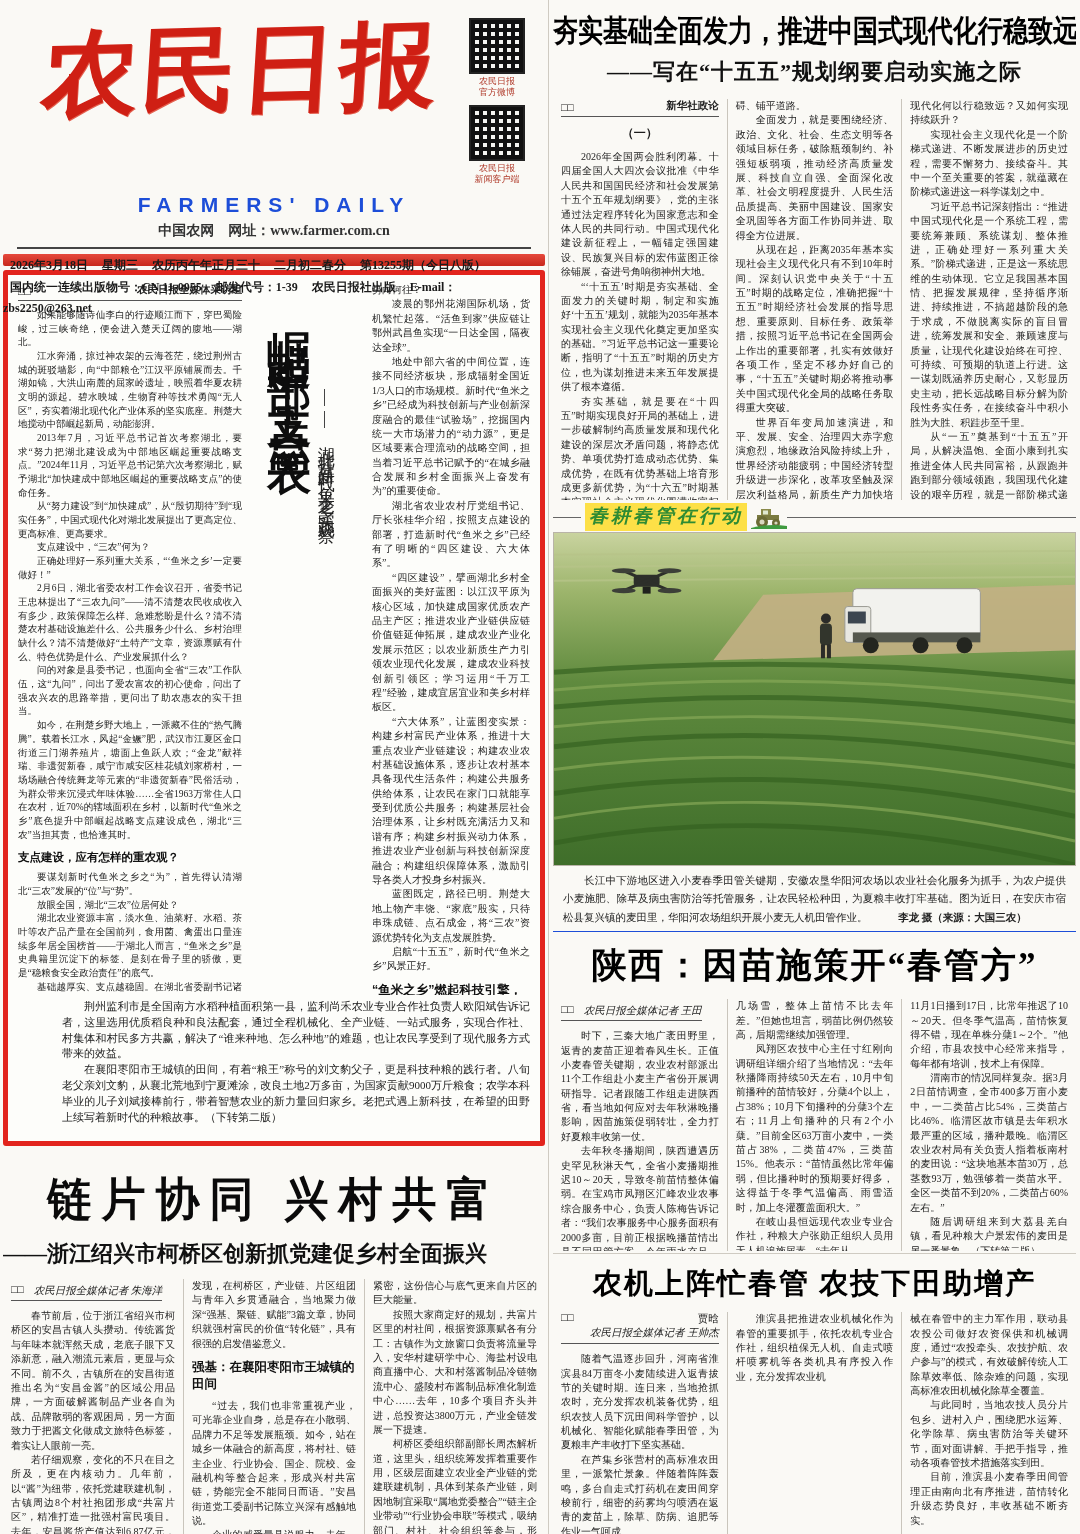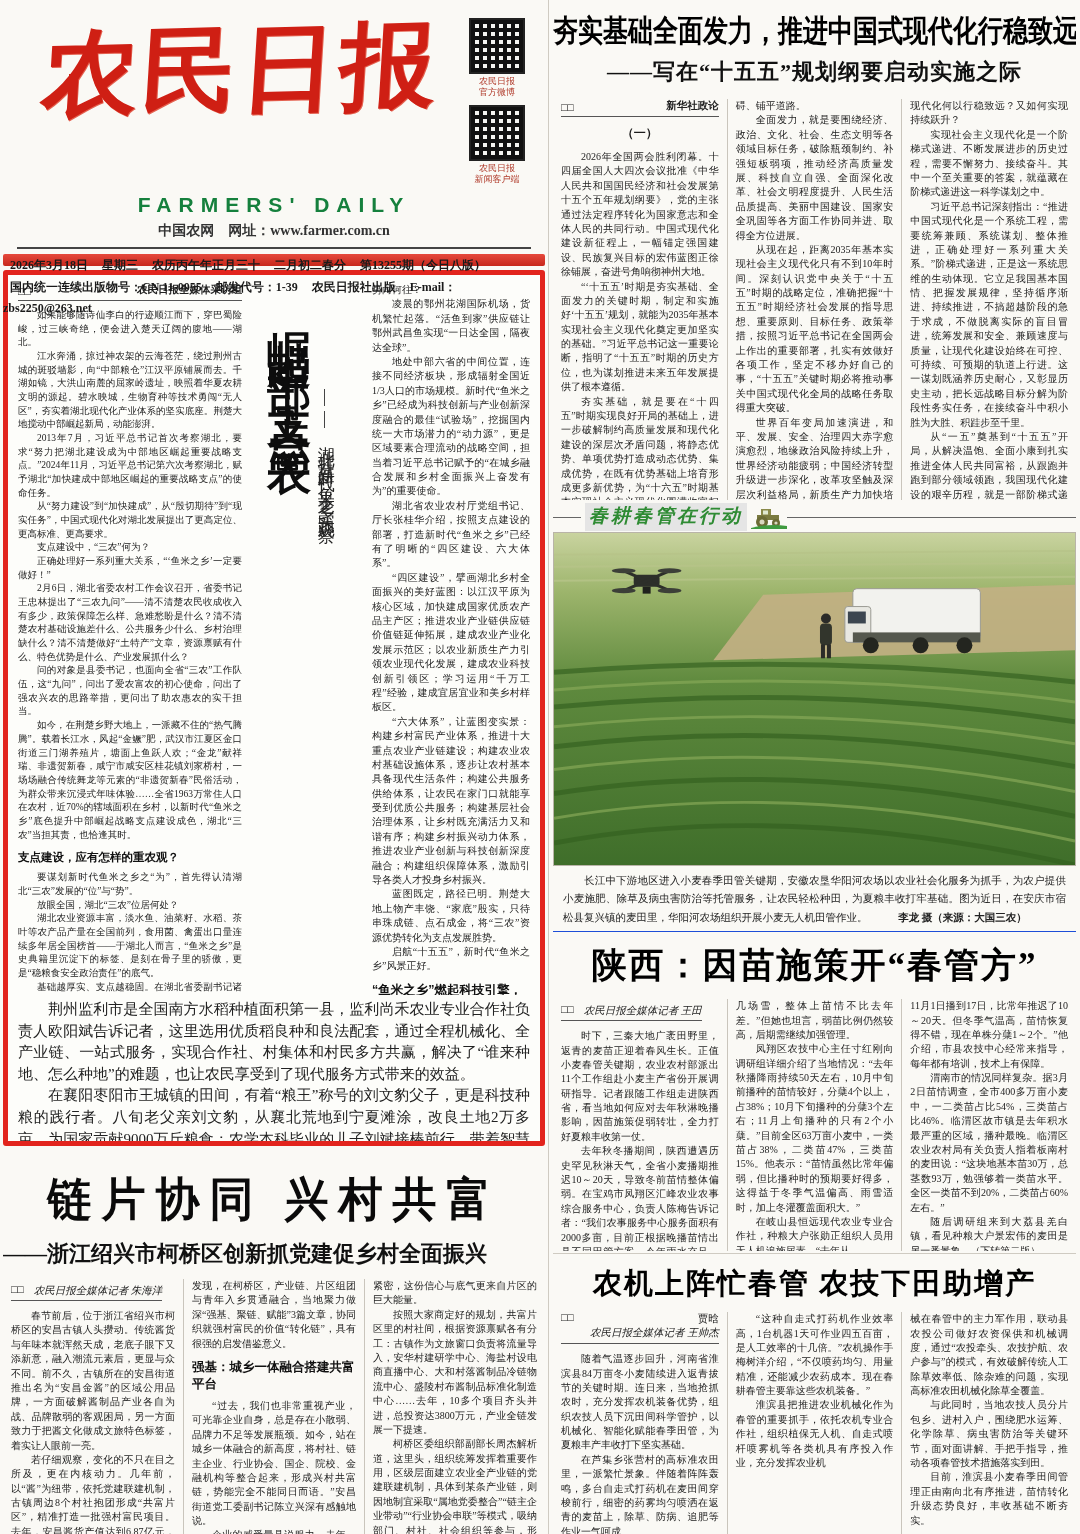--- a/index.html
+++ b/index.html
@@ -25,21 +25,21 @@
   .qr-stack { margin-left:14px; margin-top:4px; width:88px; }
   .qr-block { text-align:center; margin-bottom:6px; }
   .qr {
     width:56px; height:56px; margin:0 auto 2px; border:2px solid #222; background:
       repeating-linear-gradient(0deg,#111 0 4px,transparent 4px 8px),
       repeating-linear-gradient(90deg,#111 0 4px,#f5f5f2 4px 8px);
   }
   .qr-label { font-size:9px; color:#b03a2a; line-height:1.25; font-family:"Liberation Sans", sans-serif; }
   .eng-name {
     text-align:center; font-family:"Liberation Sans", sans-serif; font-weight:bold;
-    color:#15803d; font-size:21px; letter-spacing:7px; margin-top:2px;
+    color:#1d4ed8; font-size:21px; letter-spacing:7px; margin-top:2px;
   }
   .site-line { text-align:center; font-size:14px; color:#333; margin-top:5px; font-weight:bold; }
   .mast-rule { border-top:2px solid #444; margin:7px 14px 6px; }
   .dateline { font-size:12px; color:#1a1a1a; line-height:1.8; font-weight:bold; }
   .dateline span { margin:0 7px; }
   .red-band { height:12px; background:linear-gradient(#e6493c,#c7281c); border-radius:2px; margin:2px 0 4px; }
 
   
   p.bp { font-size:10px; line-height:1.44; text-align:justify; text-indent:2em; color:#222; }
   p.noind { text-indent:0; }
@@ -62,37 +62,37 @@
   .lead-c1 { width:224px; overflow:hidden; }
   .lead-c1 p.bp, .lead-c1 .sub-head { font-size:9.5px; }
   .lead-c1 .sub-head { font-size:11.5px; }
   .lead-head-block { width:122px; display:flex; justify-content:center; padding-top:14px; }
   .lead-title { writing-mode:vertical-rl; font-family:"Liberation Sans", sans-serif;
     font-weight:900; font-size:44px; letter-spacing:12px; line-height:1.15; color:#0d0d0d; }
   .lead-subtitle { writing-mode:vertical-rl; font-size:17px; letter-spacing:5px;
     margin-top:92px; margin-right:4px; color:#222; }
   .lead-c2 { flex:1 1 0; padding-left:8px; overflow:hidden; }
   .lead-full { border-top:0; padding-top:4px; }
-  .lead-full p.bp { font-size:15px; }
+  .lead-full p.bp { font-size:11px;margin-left:44px; }
 
   
   .tr-article { height:500px; overflow:hidden; padding-top:10px; }
   .tr-title { font-family:"Liberation Sans", sans-serif; font-weight:900; font-size:25px;
     text-align:center; letter-spacing:0px; transform:scaleY(1.22); transform-origin:top;
     white-space:nowrap; color:#000; }
   .tr-subtitle { text-align:center; font-size:22px; margin-top:14px; color:#111; letter-spacing:1px; }
   .tr-cols { margin-top:12px; height:408px; }
   .sec-mark { text-align:center; font-weight:bold; font-size:12px; margin:6px 0 8px; }
 
   
   .banner { display:flex; align-items:center; height:30px; margin-top:2px; }
   .banner .line { flex:1 1 0; border-top:1.5px solid #666; }
   .banner .line.short { flex:0 0 28px; }
   .banner-text { font-weight:900; font-size:19px; color:#2e8b33; font-style:italic;
-    background:#e5e5e5; padding:0 4px 2px; letter-spacing:3px; margin:0 4px; }
+    background:#fde047; padding:0 4px 2px; letter-spacing:3px; margin:0 4px; }
   .photo { position:relative; width:100%; height:334px; overflow:hidden; border:1px solid #b9b4a8; }
   .photo svg { display:block; width:100%; height:100%; }
   .caption { padding:6px 10px 4px; font-size:10.5px; line-height:1.75; text-align:justify;
     text-indent:2em; color:#222; border-bottom:1px solid #1d4ed8; }
   .caption .credit { font-weight:bold; margin-left:28px; white-space:nowrap; }
 
   
   .sx-article { padding-top:10px; height:322px; overflow:hidden; border-bottom:1px solid #cfcbc2; }
   .sx-title { text-align:center; font-weight:900; font-size:35px; letter-spacing:2px; color:#000; }
   .sx-cols { margin-top:10px; height:252px; }
@@ -212,21 +212,21 @@
             <div class="byline-inline">
               <span>□□</span>
               <span>农民日报全媒体记者 朱海洋</span>
             </div>
             <p class="bp">春节前后，位于浙江省绍兴市柯桥区的安昌古镇人头攒动。传统酱货与年味本就浑然天成，老底子眼下又添新意，融入潮流元素后，更显与众不同。前不久，古镇所在的安昌街道推出名为“安昌金酱”的区域公用品牌，一方面破解酱制品产业各自为战、品牌散弱的客观困局，另一方面致力于把酱文化做成文旅特色标签，着实让人眼前一亮。</p>
             <p class="bp">若仔细观察，变化的不只在目之所及，更在内核动力。几年前，以“酱”为纽带，依托党建联建机制，古镇周边8个村社抱团形成“共富片区”，精准打造一批强村富民项目。去年，安昌酱货产值达到6.87亿元，带动农文旅超363万人次。有了人气，大家更卖力打造消费场景，化“流量”为“留量”，继而转化为共富现金流。</p>
             
           </div>
           <div class="col">
             <p class="bp noind">发现，在柯桥区，产业链、片区组团与青年入乡贯通融合，当地聚力做深“强基、聚链、赋能”3篇文章，协同织就强村富民的价值“转化链”，具有很强的启发借鉴意义。</p>
-            <h3 class="sub-head">强基：城乡一体融合搭建共富平台</h3>
+            <h3 class="sub-head">强基：在襄阳枣阳市王城镇的田间</h3>
             <p class="bp">“过去，我们也非常重视产业，可光靠企业自身，总是存在小散弱、品牌力不足等发展瓶颈。如今，站在城乡一体融合的新高度，将村社、链主企业、行业协会、国企、院校、金融机构等整合起来，形成兴村共富链，势能完全不能同日而语。”安昌街道党工委副书记陈立兴深有感触地说。</p>
             <p class="bp">企业的感受最具说服力。去年，绍兴童仁记食品有限公司负责人董泉信入驻位于盛陵村的酱制品传承中心共富工坊，因无需操心土地、厂房等基建，得以轻装上阵，生产线调试结束就开足马力，预计年产量可达8万公斤，不仅可为村集体增收近30万元，还能带动20多个就业岗位。有利益联结，彼此间合作</p>
           </div>
           <div class="col">
             <p class="bp noind">紧密，这份信心与底气更来自片区的巨大能量。</p>
             <p class="bp">按照大家商定好的规划，共富片区里的村社间，根据资源禀赋各有分工：古镇作为文旅窗口负责将流量导入，安华村建研学中心、海盐村设电商直播中心、大和村落酱制品冷链物流中心、盛陵村布酱制品标准化制造中心……去年，10多个项目齐头并进，总投资达3800万元，产业全链发展一下提速。</p>
             <p class="bp">柯桥区委组织部副部长周杰解析道，这里头，组织统筹发挥着重要作用，区级层面建立农业全产业链的党建联建机制，具体到某条产业链，则因地制宜采取“属地党委整合”“链主企业带动”“行业协会串联”等模式，吸纳部门、村社、社会组织等参与，形成“一条兴村共富链、一个共富片区、一批共富工坊、一套推进规划、一个联合党委、一个产业服务中心、一个驻链团队”的运行模式。</p>
 
           </div>
         </div>
@@ -380,21 +380,20 @@
               <div class="r1">
                 <span>□□</span>
                 <span>贾晗</span>
               </div>
               <div class="r2">农民日报全媒体记者 王帅杰</div>
             </div>
             <p class="bp">随着气温逐步回升，河南省淮滨县84万亩冬小麦陆续进入返青拔节的关键时期。连日来，当地抢抓农时，充分发挥农机装备优势，组织农技人员下沉田间科学管护，以机械化、智能化赋能春季田管，为夏粮丰产丰收打下坚实基础。</p>
             <p class="bp">在芦集乡张营村的高标准农田里，一派繁忙景象。伴随着阵阵轰鸣，多台自走式打药机在麦田间穿梭前行，细密的药雾均匀喷洒在返青的麦苗上，除草、防病、追肥等作业一气呵成。</p>
           </div>
           <div class="col">
-            <p class="bp">“这种自走式打药机作业效率高，1台机器1天可作业四五百亩，是人工效率的十几倍。”农机操作手梅树洋介绍，“不仅喷药均匀、用量精准，还能减少农药成本。现在春耕春管主要靠这些农机装备。”</p>
             <p class="bp">淮滨县把推进农业机械化作为春管的重要抓手，依托农机专业合作社，组织植保无人机、自走式喷杆喷雾机等各类机具有序投入作业，充分发挥农业机</p>
           </div>
           <div class="col">
             <p class="bp noind">械在春管中的主力军作用，联动县农投公司做好农资保供和机械调度，通过“农投牵头、农技护航、农户参与”的模式，有效破解传统人工除草效率低、除杂难的问题，实现高标准农田机械化除草全覆盖。</p>
             <p class="bp">与此同时，当地农技人员分片包乡、进村入户，围绕肥水运筹、化学除草、病虫害防治等关键环节，面对面讲解、手把手指导，推动各项春管技术措施落实到田。</p>
             <p class="bp">目前，淮滨县小麦春季田间管理正由南向北有序推进，苗情转化升级态势良好，丰收基础不断夯实。</p>
           </div>
         </div>
       </section>
 

